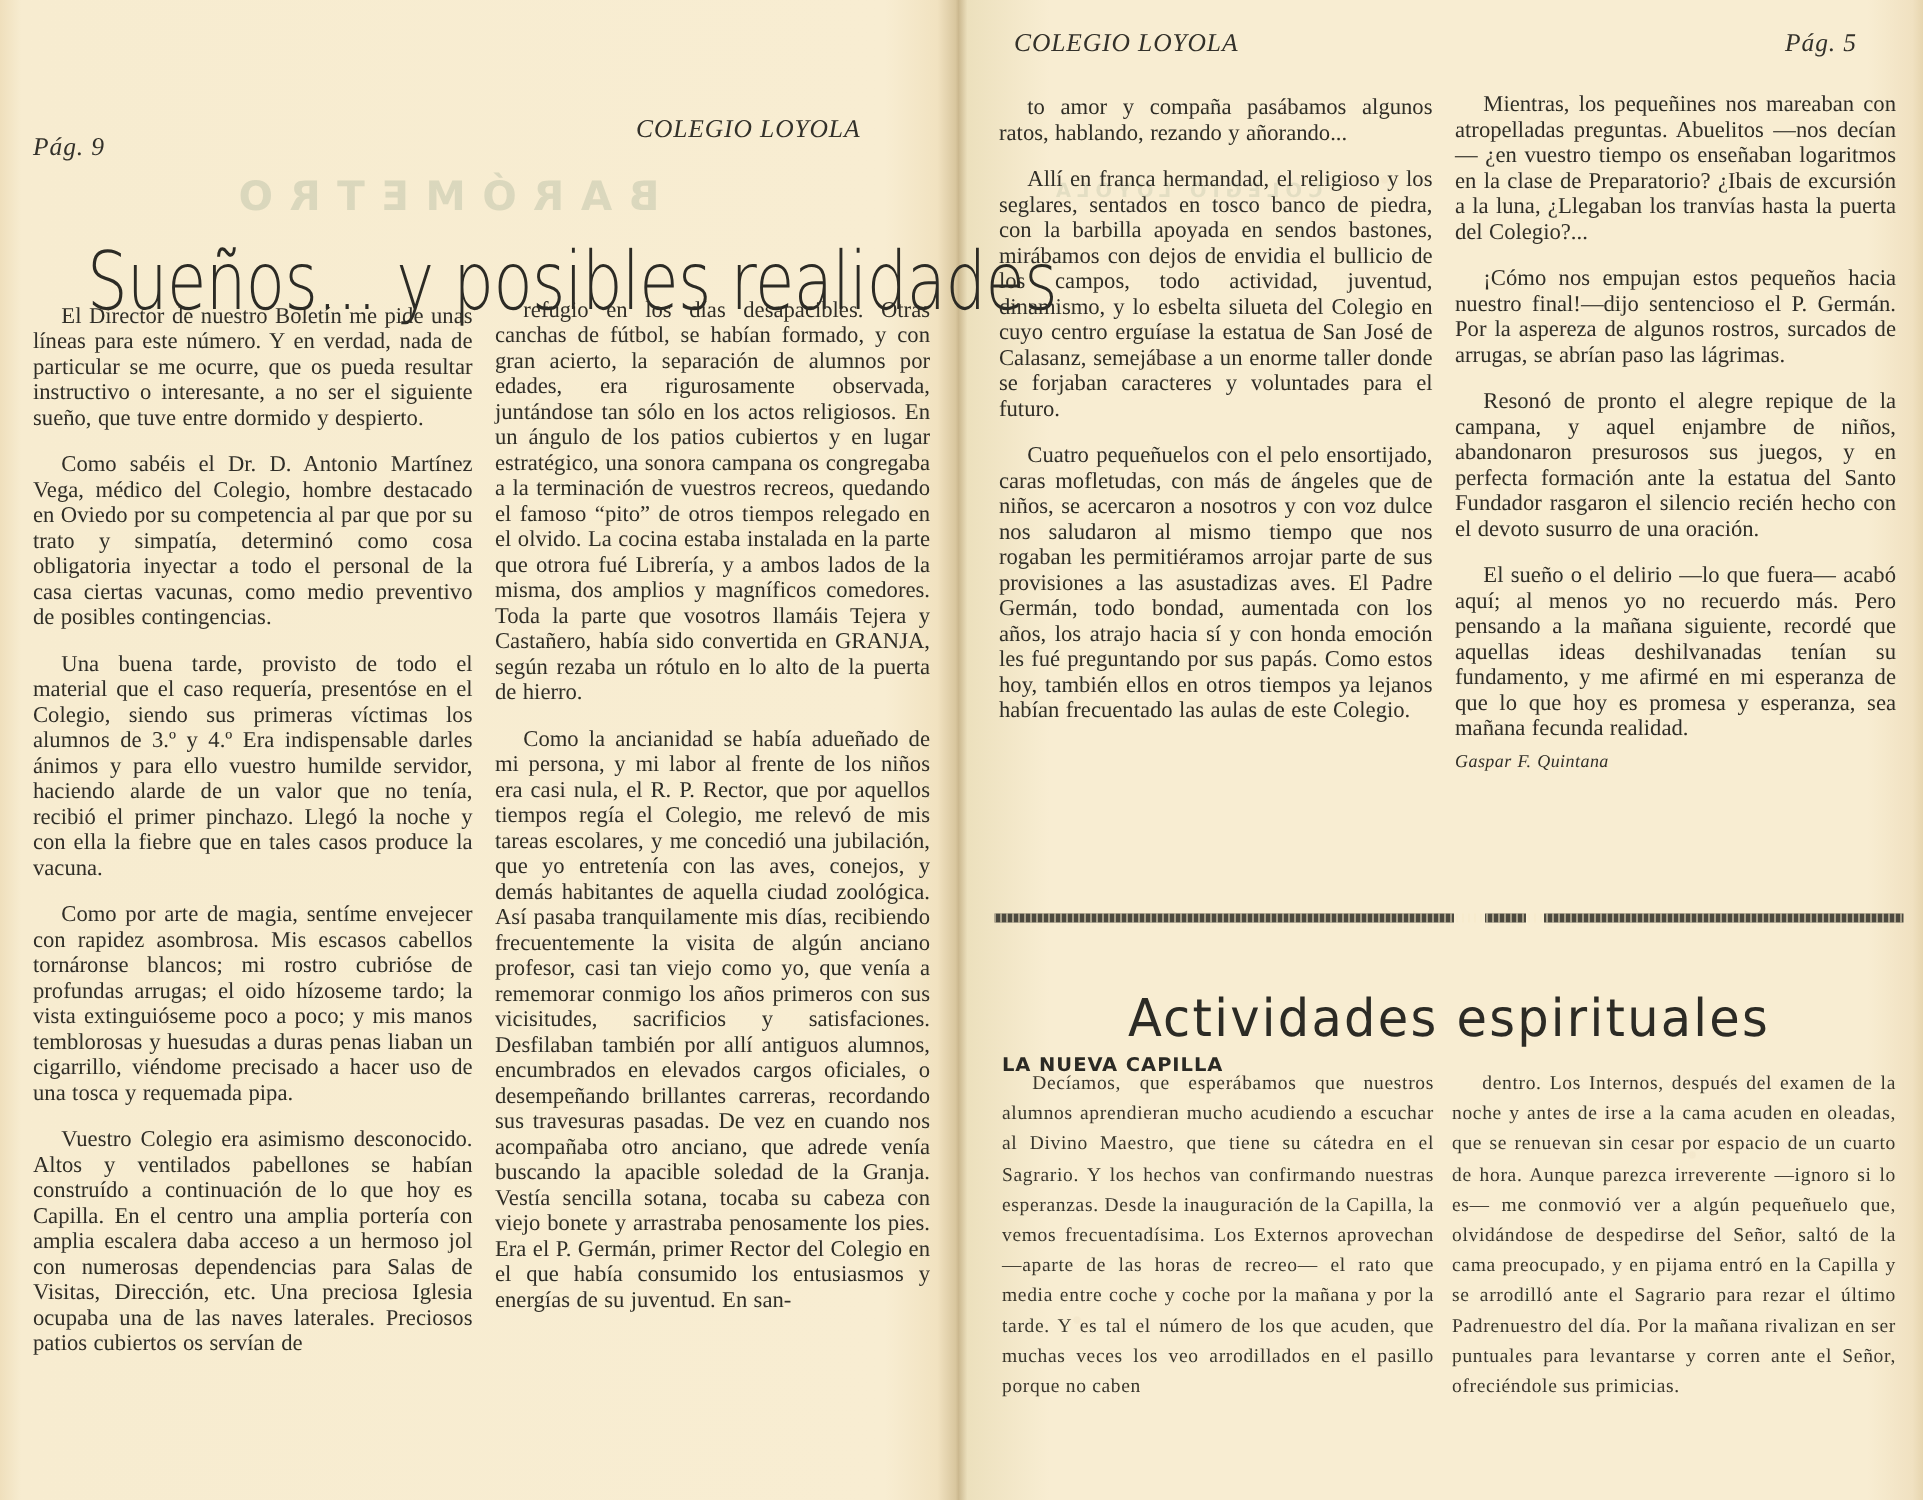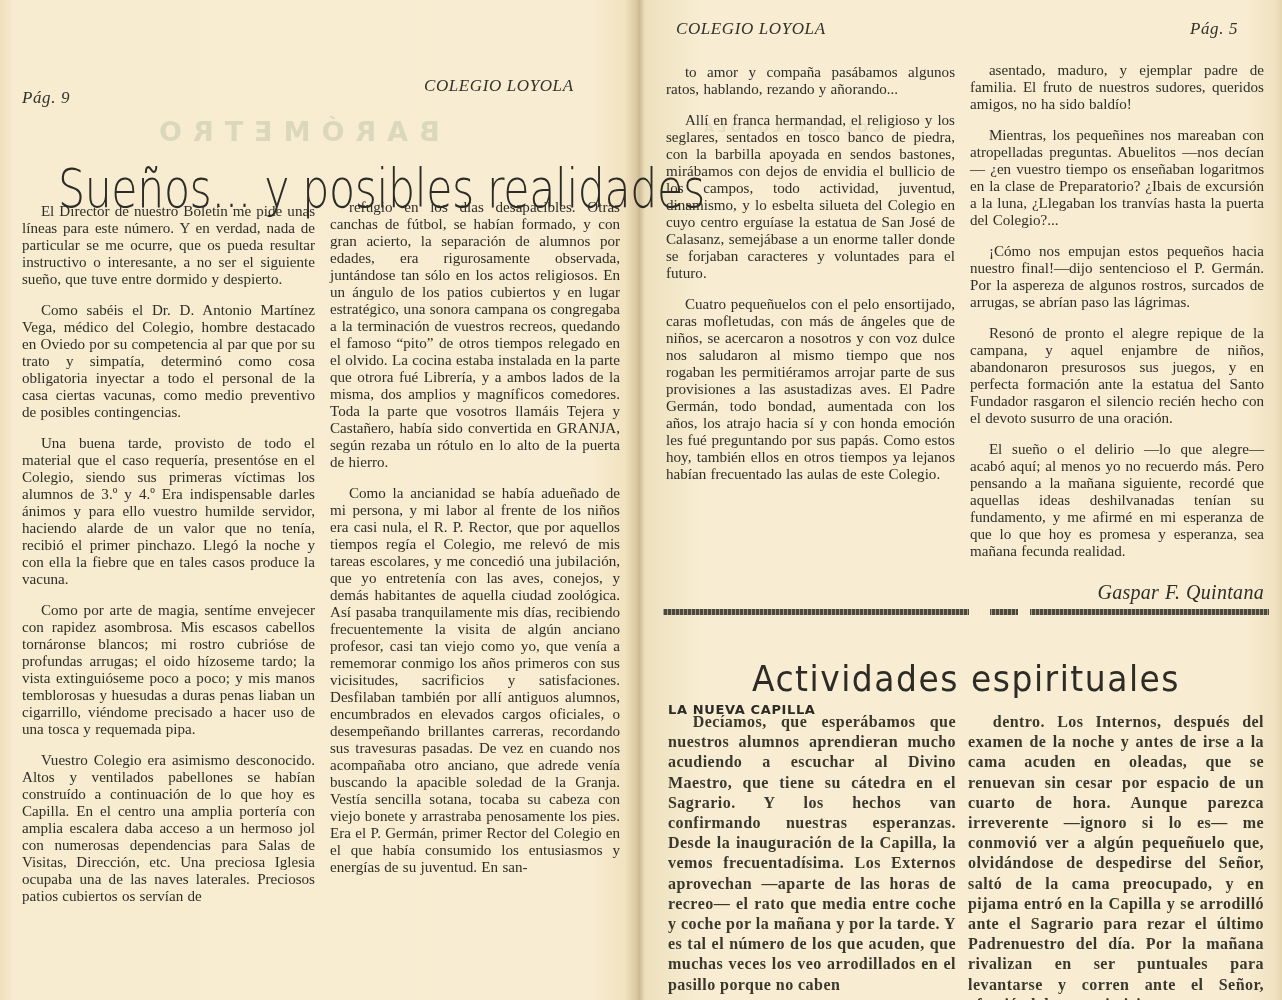--- a/index.html
+++ b/index.html
@@ -71,42 +71,42 @@
   .col p{margin:0;text-indent:1.25em;}
   .col p + p{margin-top:14px;}
 
   
   #col1{left:22px;top:203px;width:293px;}
   #col2{left:330px;top:199px;width:290px;}
   
   #col3{left:666px;top:64px;width:289px;}
   #col4{left:970px;top:62px;width:294px;}
 
-  .signature{display:block;text-align:right;font-style:italic;
-    font-size:20px;margin-top:24px;letter-spacing:.3px;text-indent:0;}
+  .signature{display:block;font-style:italic;
+    font-size:12px;margin-top:4px;letter-spacing:.3px;text-indent:0;}
 
   .rule{position:absolute;left:663px;top:609px;width:606px;height:6px;
     background:
       linear-gradient(90deg,#3a382f 0 50.5%, transparent 50.5% 54%, #3a382f 54% 58.5%, transparent 58.5% 60.5%, #3a382f 60.5% 100%);
     opacity:.9;}
   .rule::after{content:"";position:absolute;inset:0;
     background:repeating-linear-gradient(90deg, rgba(246,233,201,.55) 0 1px, transparent 1px 4px);}
 
   .sec-title{position:absolute;left:663px;top:632px;width:606px;text-align:center;
     font-family:"DejaVu Sans",sans-serif;font-weight:400;font-size:33px;
     letter-spacing:1.5px;color:#2c2b25;transform:scaleY(1.05);}
 
   .sub-title{position:absolute;left:668px;top:689px;
     font-family:"DejaVu Sans",sans-serif;font-weight:700;font-size:12.5px;
     letter-spacing:.6px;color:#2b2a24;transform:scaleX(1.04);transform-origin:left;}
 
   .col-sm{position:absolute;text-align:justify;
     font-family:"Liberation Serif",serif;
-    font-size:16px;line-height:20.2px;letter-spacing:.45px;
-    color:#3a372d;font-weight:bold;}
+    font-size:13px;line-height:20.2px;letter-spacing:.45px;
+    color:#3a372d;}
   .col-sm p{margin:0;text-indent:1.55em;}
   #col5{left:668px;top:712px;width:288px;}
   #col6{left:968px;top:712px;width:296px;}
 </style>
 </head>
 <body>
 
 <div class="spread">
   <div class="grain"></div>
 
@@ -141,25 +141,24 @@
   </div>
 
   <div class="bleed2">COLEGIO LOYOLA</div>
 
   <div class="col" id="col3">
       <p>to amor y compaña pasábamos algunos ratos, hablando, rezando y añorando...</p>
       <p>Allí en franca hermandad, el religioso y los seglares, sentados en tosco banco de piedra, con la barbilla apoyada en sendos bastones, mirábamos con dejos de envidia el bullicio de los campos, todo actividad, juventud, dinamismo, y lo esbelta silueta del Colegio en cuyo centro erguíase la estatua de San José de Calasanz, semejábase a un enorme taller donde se forjaban caracteres y voluntades para el futuro.</p>
       <p>Cuatro pequeñuelos con el pelo ensortijado, caras mofletudas, con más de ángeles que de niños, se acercaron a nosotros y con voz dulce nos saludaron al mismo tiempo que nos rogaban les permitiéramos arrojar parte de sus provisiones a las asustadizas aves. El Padre Germán, todo bondad, aumentada con los años, los atrajo hacia sí y con honda emoción les fué preguntando por sus papás. Como estos hoy, también ellos en otros tiempos ya lejanos habían frecuentado las aulas de este Colegio.</p>
     </div>
   <div class="col" id="col4">
-      <p>asentado, maduro, y ejemplar padre de familia. El fruto de nuestros sudores, queridos amigos, no ha sido baldío!</p>
       <p>Mientras, los pequeñines nos mareaban con atropelladas preguntas. Abuelitos —nos decían— ¿en vuestro tiempo os enseñaban logaritmos en la clase de Preparatorio? ¿Ibais de excursión a la luna, ¿Llegaban los tranvías hasta la puerta del Colegio?...</p>
       <p>¡Cómo nos empujan estos pequeños hacia nuestro final!—dijo sentencioso el P. Germán. Por la aspereza de algunos rostros, surcados de arrugas, se abrían paso las lágrimas.</p>
       <p>Resonó de pronto el alegre repique de la campana, y aquel enjambre de niños, abandonaron presurosos sus juegos, y en perfecta formación ante la estatua del Santo Fundador rasgaron el silencio recién hecho con el devoto susurro de una oración.</p>
-      <p>El sueño o el delirio —lo que alegre— acabó aquí; al menos yo no recuerdo más. Pero pensando a la mañana siguiente, recordé que aquellas ideas deshilvanadas tenían su fundamento, y me afirmé en mi esperanza de que lo que hoy es promesa y esperanza, sea mañana fecunda realidad.</p>
+      <p>El sueño o el delirio —lo que fuera— acabó aquí; al menos yo no recuerdo más. Pero pensando a la mañana siguiente, recordé que aquellas ideas deshilvanadas tenían su fundamento, y me afirmé en mi esperanza de que lo que hoy es promesa y esperanza, sea mañana fecunda realidad.</p>
       <span class="signature">Gaspar F. Quintana</span>
     </div>
 
   <div class="rule"></div>
 
   <h2 class="sec-title">Actividades espirituales</h2>
 
   <h3 class="sub-title">LA NUEVA CAPILLA</h3>
 
   <div class="col-sm" id="col5">

